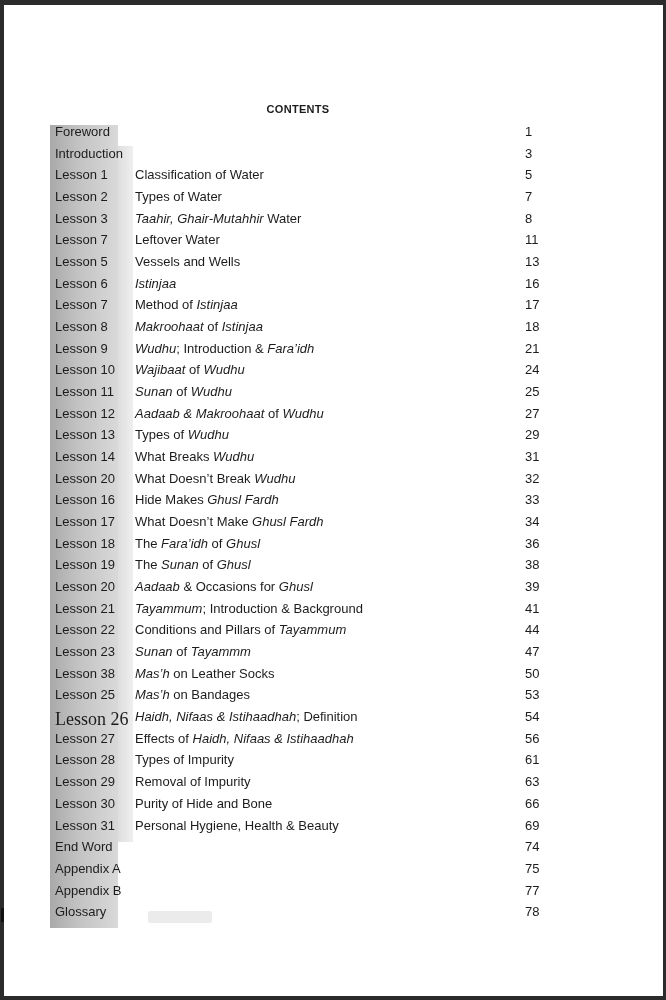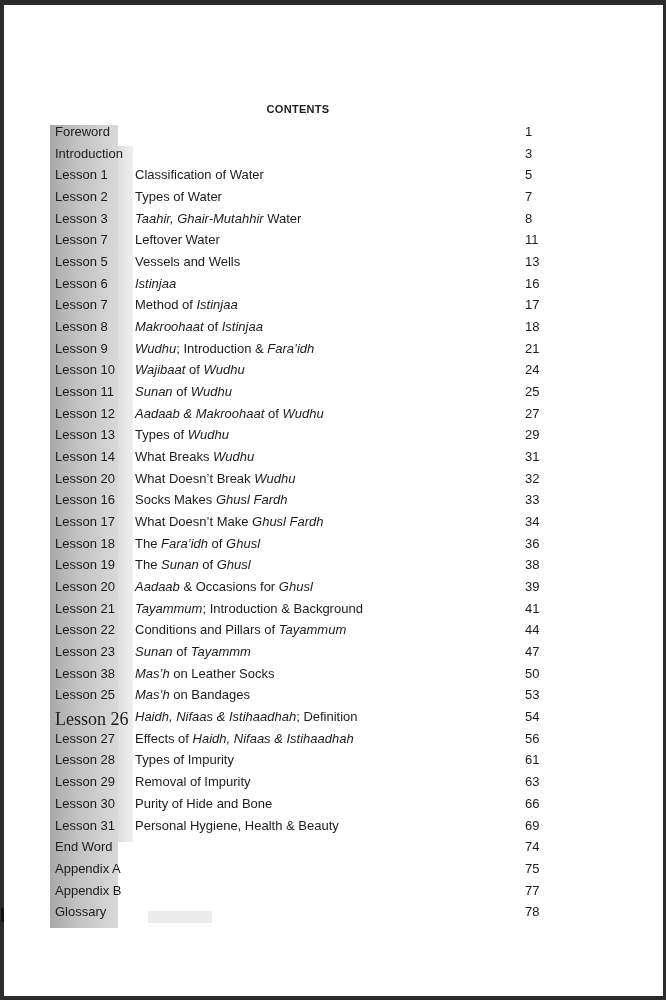--- a/index.html
+++ b/index.html
@@ -194,21 +194,21 @@
   </div>
 
   <div class="row">
     <span class="label">Lesson 20</span>
     <span class="rtitle"><span>What Doesn’t Break </span><i>Wudhu</i></span>
     <span class="pnum">32</span>
   </div>
 
   <div class="row">
     <span class="label">Lesson 16</span>
-    <span class="rtitle"><span>Socks Makes </span><i>Ghusl Fardh</i></span>
+    <span class="rtitle"><span>Hide Makes </span><i>Ghusl Fardh</i></span>
     <span class="pnum">33</span>
   </div>
 
   <div class="row">
     <span class="label">Lesson 17</span>
     <span class="rtitle"><span>What Doesn’t Make </span><i>Ghusl Fardh</i></span>
     <span class="pnum">34</span>
   </div>
 
   <div class="row">

